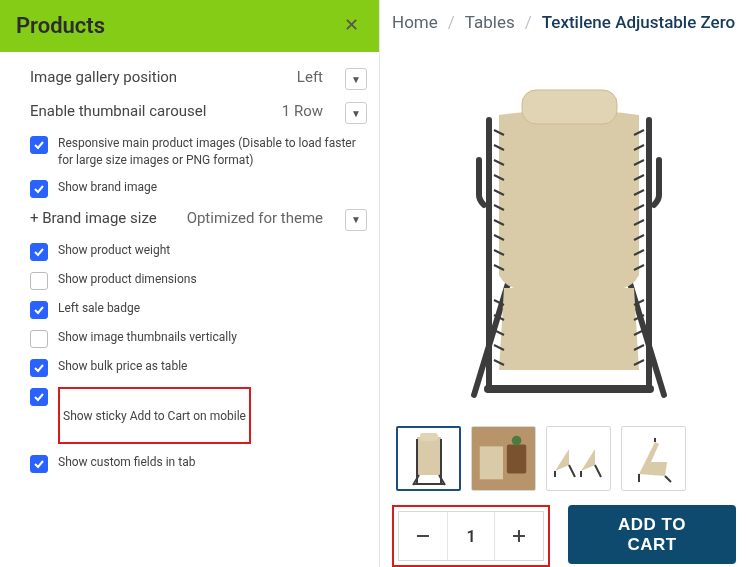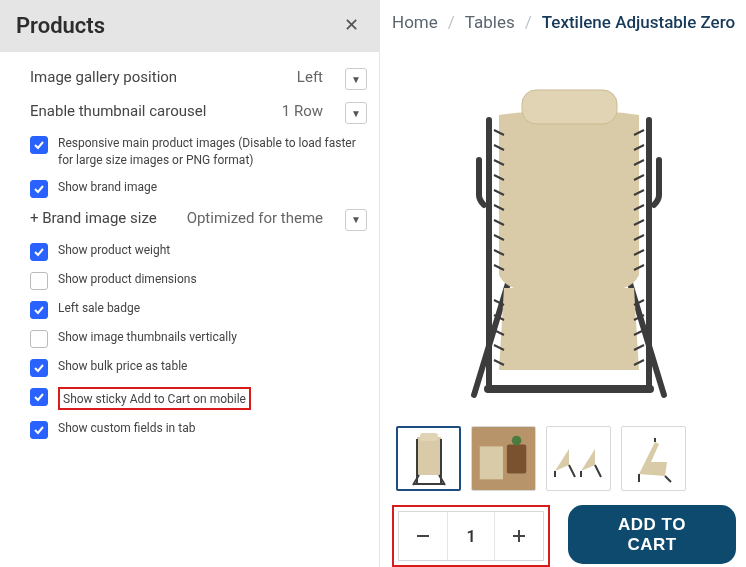--- a/index.html
+++ b/index.html
@@ -14,21 +14,21 @@
     }
     .panel {
       width: 380px;
       flex-shrink: 0;
       background: #fff;
       border-right: 1px solid #e5e5e5;
       display: flex;
       flex-direction: column;
     }
     .panel-header {
-      background: #e5e5e5;
+      background: #84cc16;
       padding: 10px 16px 12px;
       display: flex;
       align-items: center;
       justify-content: space-between;
     }
     .panel-title {
       font-size: 22px;
       font-weight: 600;
       color: #2d2d2d;
     }
@@ -83,21 +83,21 @@
       border: 1px solid #bbb;
     }
     .cb svg { display: block; }
     .cb-label {
       font-size: 12px;
       color: #444;
       line-height: 1.4;
     }
     .highlight-box {
       border: 2px solid #d81b1b;
-      padding: 1px 3px;
+      padding: 18px 3px;
       display: inline-block;
     }
     
     .preview {
       flex: 1;
       padding: 10px 0 10px 12px;
       display: flex;
       flex-direction: column;
       overflow: hidden;
     }
@@ -161,21 +161,21 @@
       width: 48px;
       border-left: 1px solid #e5e5e5;
       border-right: 1px solid #e5e5e5;
       display: flex; align-items: center; justify-content: center;
       font-size: 16px; font-weight: 600;
     }
     .add-cart {
       background: #0d4a6e;
       color: #fff;
       border: none;
-      border-radius: 15px;
+      border-radius: 4px;
       font-size: 17px;
       font-weight: 700;
       letter-spacing: 0.5px;
       padding: 0 28px;
       height: 59px;
       cursor: pointer;
       flex: 1;
     }
   </style>
 </head>

